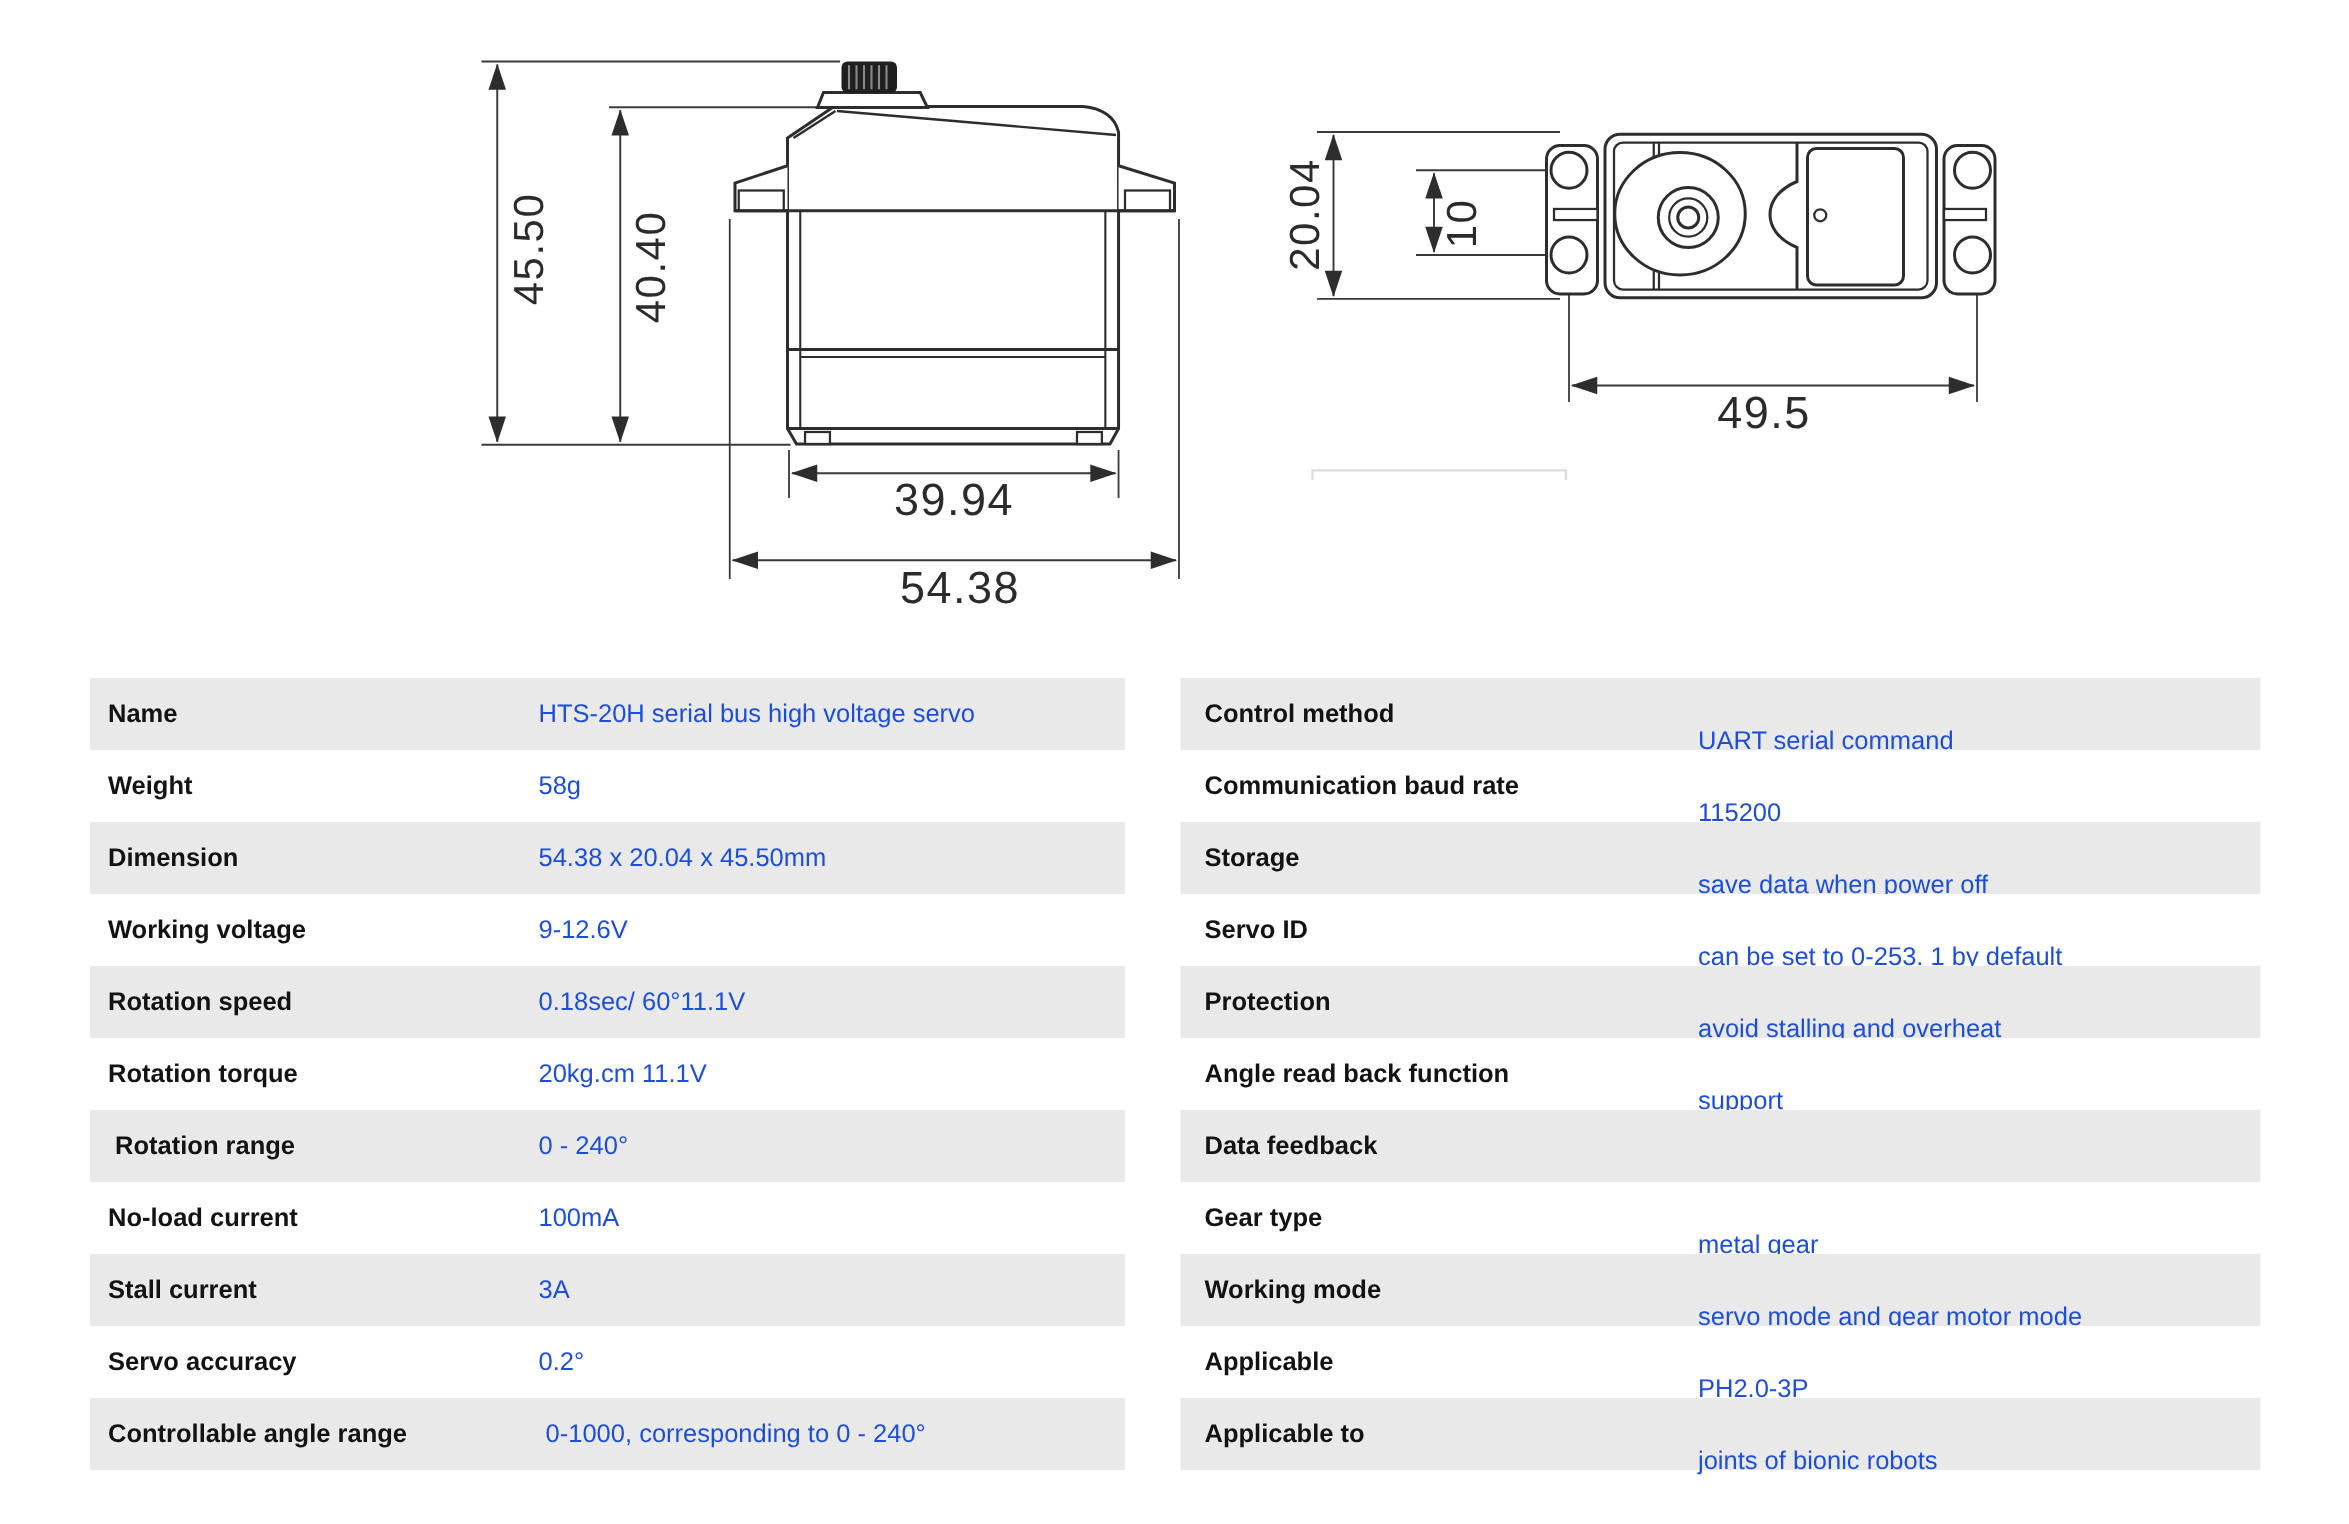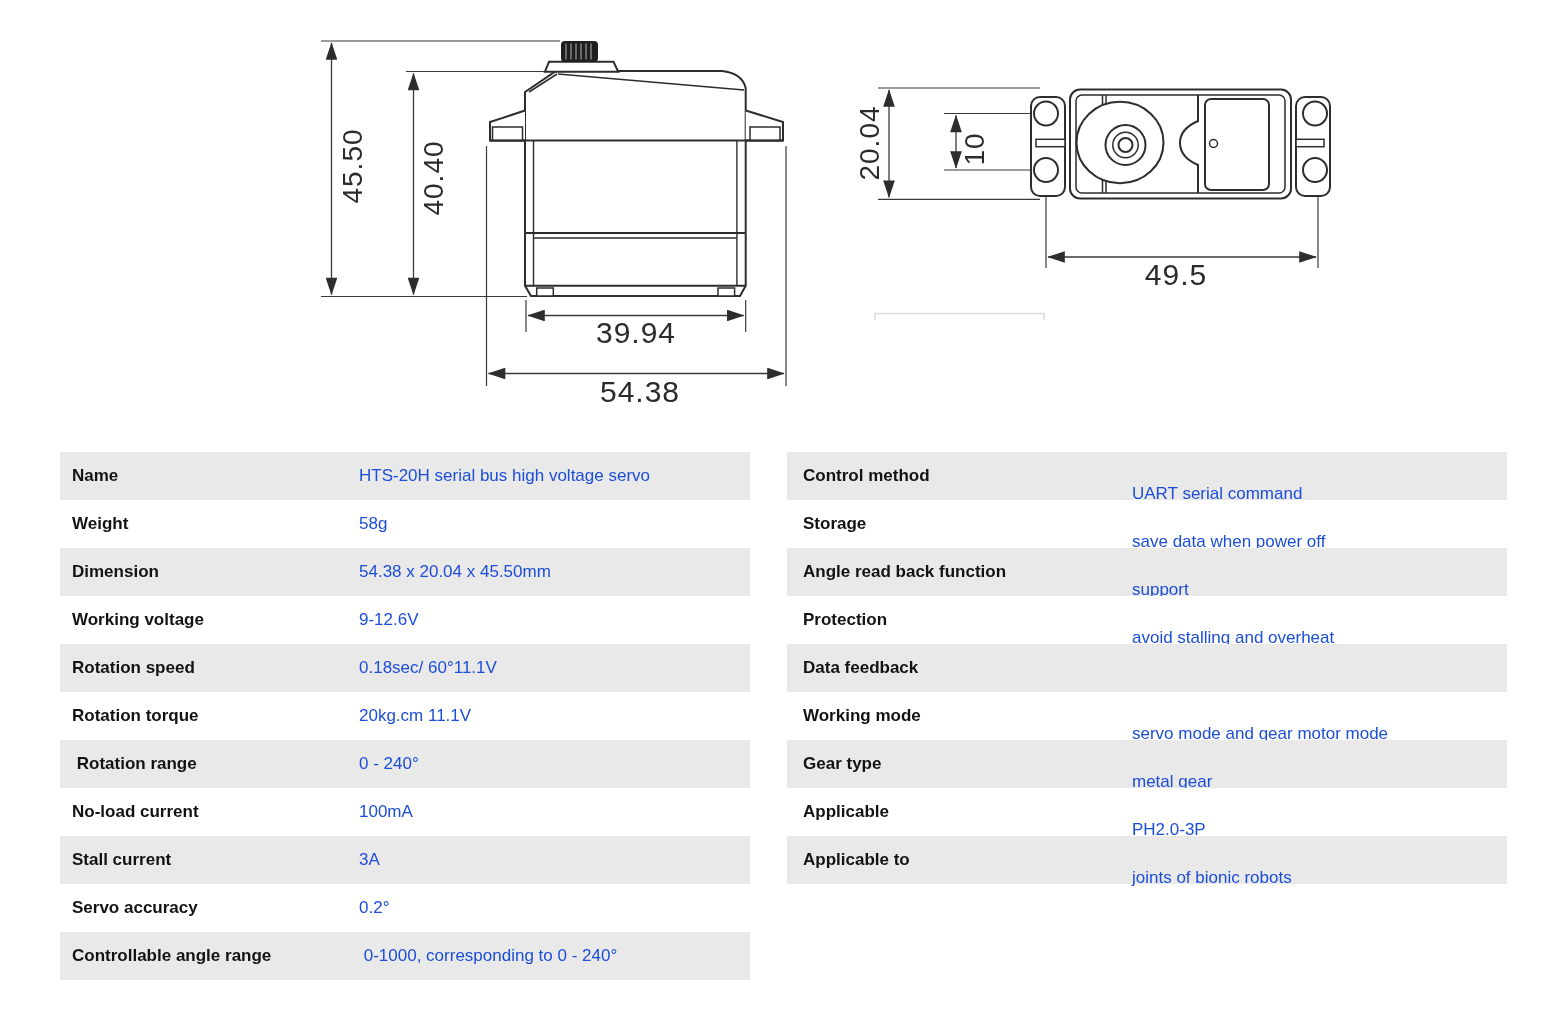--- a/index.html
+++ b/index.html
@@ -193,43 +193,51 @@
       <div class="spec-value"> 0-1000, corresponding to 0 - 240°</div>
     </div>
   </div>
 
   <div id="spec-table-right" class="spec-table">
     <div class="spec-row">
       <div class="spec-label">Control method</div>
       <div class="spec-value">UART serial command</div>
     </div>
     <div class="spec-row">
+      <div class="spec-label">Communication baud rate</div>
+      <div class="spec-value">115200</div>
+    </div>
+    <div class="spec-row">
       <div class="spec-label">Storage</div>
       <div class="spec-value">save data when power off</div>
     </div>
     <div class="spec-row">
+      <div class="spec-label">Servo ID</div>
+      <div class="spec-value">can be set to 0-253. 1 by default</div>
+    </div>
+    <div class="spec-row">
+      <div class="spec-label">Protection</div>
+      <div class="spec-value">avoid stalling and overheat</div>
+    </div>
+    <div class="spec-row">
       <div class="spec-label">Angle read back function</div>
       <div class="spec-value">support</div>
     </div>
     <div class="spec-row">
-      <div class="spec-label">Protection</div>
-      <div class="spec-value">avoid stalling and overheat</div>
-    </div>
-    <div class="spec-row">
       <div class="spec-label">Data feedback</div>
+    </div>
+    <div class="spec-row">
+      <div class="spec-label">Gear type</div>
+      <div class="spec-value">metal gear</div>
     </div>
     <div class="spec-row">
       <div class="spec-label">Working mode</div>
       <div class="spec-value">servo mode and gear motor mode</div>
     </div>
     <div class="spec-row">
-      <div class="spec-label">Gear type</div>
-      <div class="spec-value">metal gear</div>
-    </div>
-    <div class="spec-row">
       <div class="spec-label">Applicable</div>
       <div class="spec-value">PH2.0-3P</div>
     </div>
     <div class="spec-row">
       <div class="spec-label">Applicable to</div>
       <div class="spec-value">joints of bionic robots</div>
     </div>
   </div>
 
 </div>

